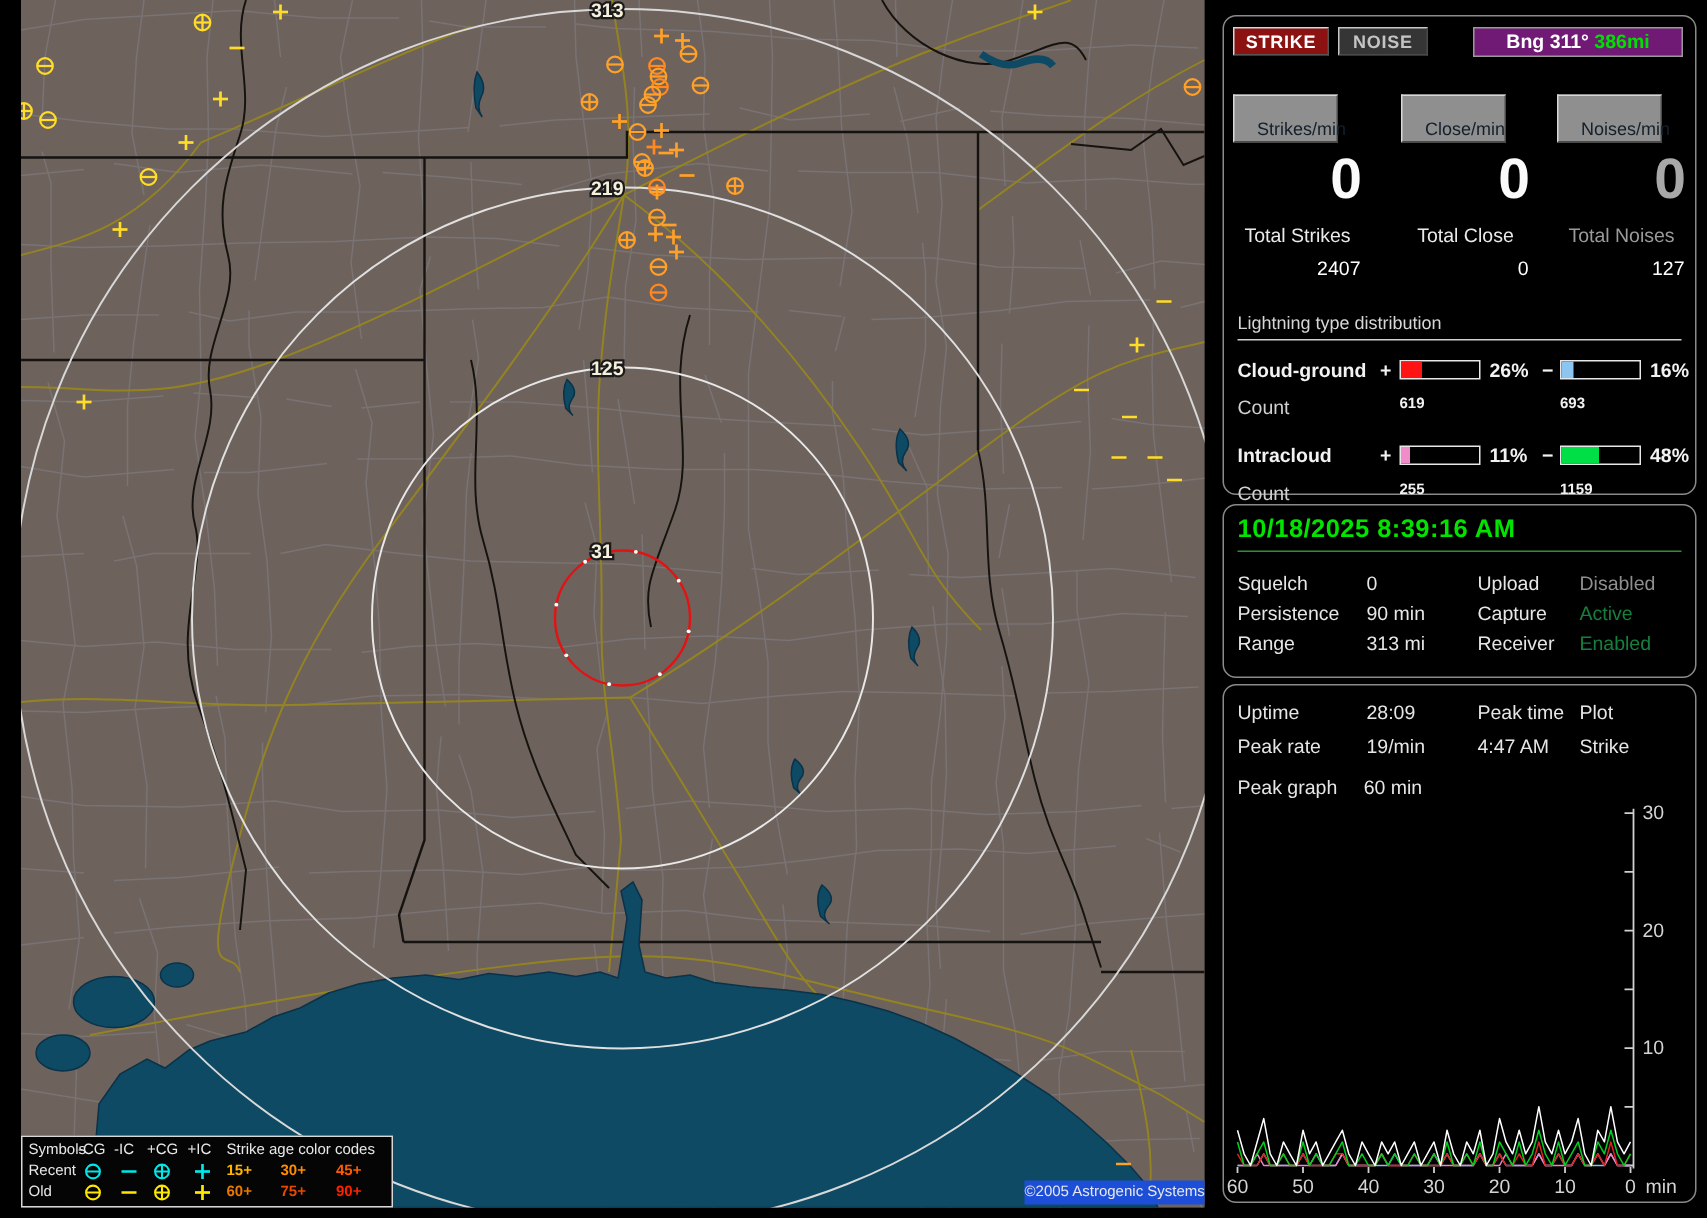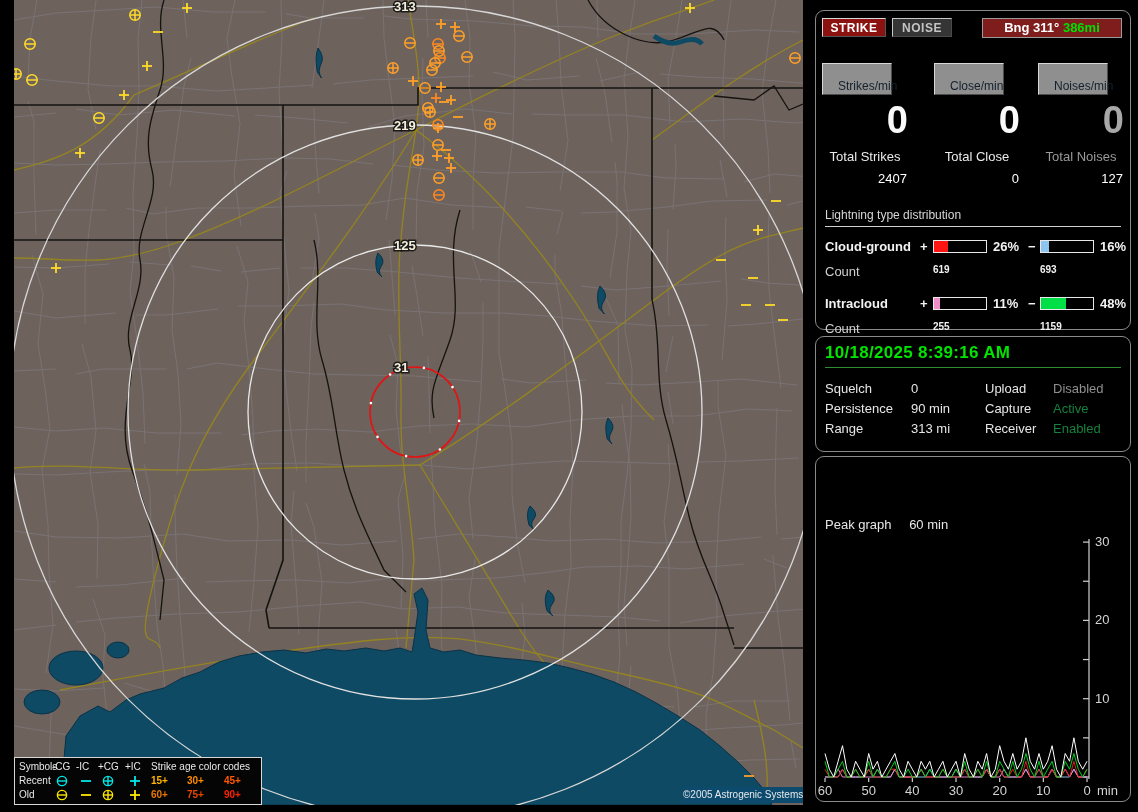--- a/index.html
+++ b/index.html
@@ -5,36 +5,36 @@
   html,body{margin:0;padding:0;background:#000;}
   .screen{position:relative;width:1138px;height:812px;background:#000;overflow:hidden;
           font-family:"Liberation Sans",sans-serif;}
   
   .map{position:absolute;left:14px;top:0;width:789px;height:805px;background:#6e625c;}
   .map svg{display:block;}
   .legend{position:absolute;left:0px;top:757px;width:246px;height:46px;background:#050505;
           border:1px solid #d8d8d8;font-size:10px;color:#e8e8e8;}
   .legend .lrow{position:absolute;left:0;width:100%;height:14px;line-height:14px;white-space:nowrap;}
   .legend .cell{position:absolute;top:0;}
-  .copyright{position:absolute;left:669px;top:787px;width:120px;height:16px;background:#0c4a6e;
+  .copyright{position:absolute;left:669px;top:787px;width:120px;height:16px;background:#1d4ed8;
              color:#e8e8e8;font-size:10px;line-height:16px;text-align:center;white-space:nowrap;}
   
   .panel{position:absolute;left:815px;top:0;width:316px;height:812px;}
   .box{position:absolute;left:0;width:314px;background:#000;border:1px solid #8a8a8a;border-radius:9px;}
   .box1{top:10px;height:318px;}
   .box2{top:336px;height:114px;}
   .box3{top:456px;height:344px;}
   .btnrow{position:absolute;left:6px;top:7px;width:300px;height:22px;}
   .strike-btn{position:absolute;left:0;top:0;width:64px;height:19px;background:#8c1212;color:#fff;
       font-family:"Liberation Sans",sans-serif;font-weight:bold;font-size:12px;
       border:1px solid;border-color:#d8d8d8 #555 #555 #d8d8d8;letter-spacing:.5px;padding:0;}
   .noise-btn{position:absolute;left:70px;top:0;width:60px;height:19px;background:#353535;color:#c4c4c4;
       font-family:"Liberation Sans",sans-serif;font-weight:bold;font-size:12px;
       border:1px solid;border-color:#c8c8c8 #4a4a4a #4a4a4a #c8c8c8;letter-spacing:.5px;padding:0;}
-  .bng{position:absolute;right:0;top:0;width:138px;height:18px;background:#7f1d1d;border:1px solid #9a9a9a;
+  .bng{position:absolute;right:0;top:0;width:138px;height:18px;background:#701a75;border:1px solid #9a9a9a;
       color:#fff;font-weight:bold;font-size:13px;line-height:18px;text-align:center;white-space:nowrap;}
   .grn{color:#00e000;}
   .rate-grid{position:absolute;left:6px;top:52px;width:302px;}
   .rate-col{position:absolute;top:0;width:86px;}
   .rate-btn{display:block;width:70px;height:17px;background:#8f8f8f;color:#13202c;font-size:12px;
       line-height:15px;text-align:center;border:1px solid;border-color:#d8d8d8 #4c4c4c #4c4c4c #d8d8d8;
       font-family:"Liberation Sans",sans-serif;padding:15px;}
   .rate-zero{display:block;font-size:38px;font-weight:bold;color:#fafafa;text-align:right;
       margin-top:2px;height:46px;line-height:46px;}
   .rate-zero.dim{color:#a8a8a8;}
@@ -538,20 +538,34 @@
           <div class="srow">
             <span class="c1">Range</span>
             <span class="c2">313 mi</span>
             <span class="c3">Receiver</span>
             <span class="c4 v-green">Enabled</span>
           </div>
         </div>
     </div>
 
     <div class="box box3">
+      <div class="igrid" id="infoGrid">
+          <div class="irow">
+            <span class="c1">Uptime</span>
+            <span class="c2">28:09</span>
+            <span class="c3">Peak time</span>
+            <span class="c4">Plot</span>
+          </div>
+          <div class="irow">
+            <span class="c1">Peak rate</span>
+            <span class="c2">19/min</span>
+            <span class="c3">4:47 AM</span>
+            <span class="c4">Strike</span>
+          </div>
+        </div>
       <div class="trendrow">
         <span class="tl">Peak graph</span>
         <span>60 min</span>
       </div>
       <svg id="trendSvg" width="310" height="266">
           <g stroke="#d0d0d0" stroke-width="1.2">
             <line x1="271" y1="8.099999999999994" x2="271" y2="248"></line>
             <line x1="265" y1="246" x2="271" y2="246"></line>
             <line x1="265" y1="206.85" x2="271" y2="206.85"></line>
             <line x1="265" y1="167.7" x2="271" y2="167.7"></line>

